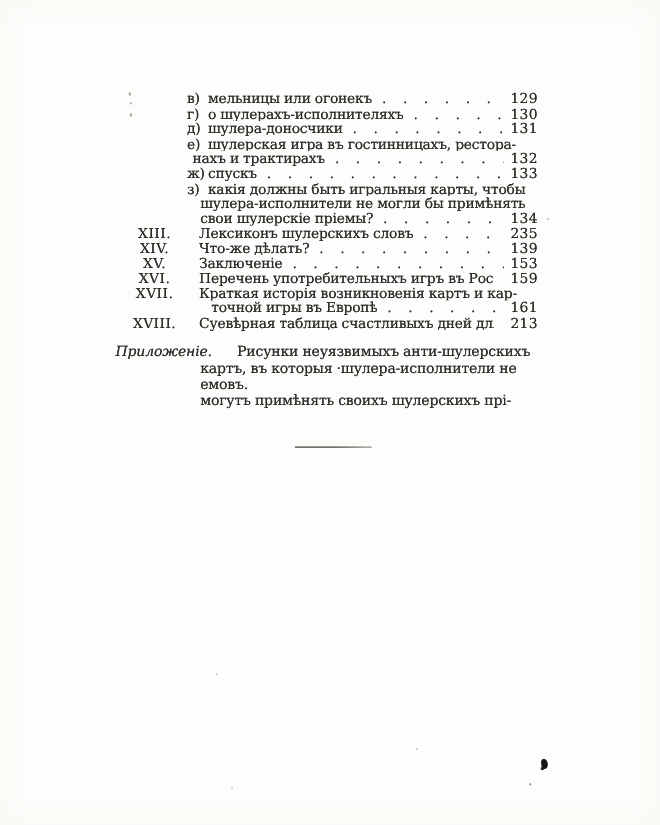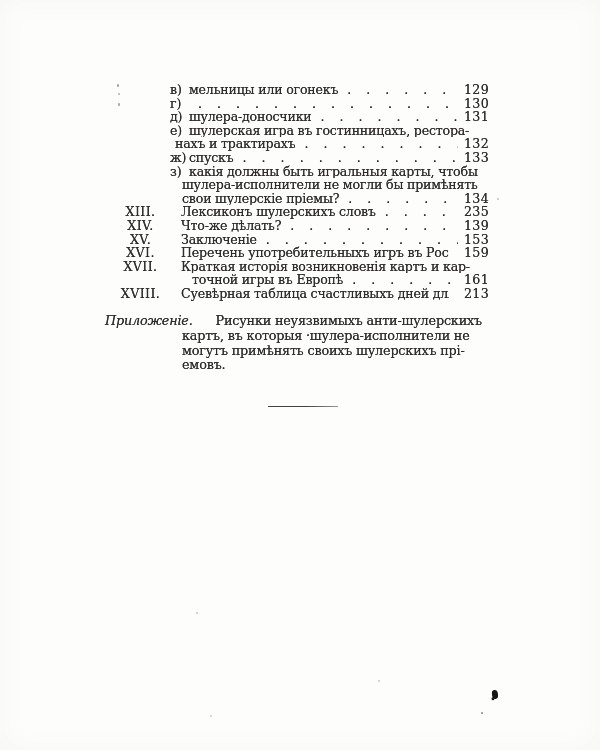--- a/index.html
+++ b/index.html
@@ -82,20 +82,21 @@
   <div class="toc" id="toc">
     <div class="row k-sub">
       <span class="lab">в)</span>
       <span class="title">мельницы или огонекъ</span>
       <span class="leader">. . . . . . . . . . . . . . . . . . . . . . . . .</span>
       <span class="pagenum">129</span>
     </div>
 
     <div class="row k-sub">
       <span class="lab">г)</span>
+      <span class="title">о шулерахъ-исполнителяхъ</span>
       <span class="leader">. . . . . . . . . . . . . . . . . . . . . . . . .</span>
       <span class="pagenum">130</span>
     </div>
 
     <div class="row k-sub">
       <span class="lab">д)</span>
       <span class="title">шулера-доносчики</span>
       <span class="leader">. . . . . . . . . . . . . . . . . . . . . . . . .</span>
       <span class="pagenum">131</span>
     </div>
@@ -186,22 +187,22 @@
       <span class="leader"></span>
       <span class="pagenum">213</span>
     </div>
   </div>
 
   <div class="appendix">
     <div>
       <span class="app-label">Приложеніе.</span><span>Рисунки неуязвимыхъ анти-шулерскихъ</span>
     </div>
     <div class="app-cont">картъ, въ которыя ·шулера-исполнители не</div>
+    <div class="app-cont">емовъ.</div>
     <div class="app-cont">могутъ примѣнять своихъ шулерскихъ прі-</div>
-    <div class="app-cont">емовъ.</div>
   </div>
 
   <div class="rule"></div>
 
   <div class="blot"></div>
   <div class="spot" style="left:481px; top:712px; width:2px; height:2px; background:#8d8a85;"></div>
   <div class="spot" style="left:117px; top:84px; width:1.5px; height:2.5px; background:#a9a59f;"></div>
   <div class="spot" style="left:118px; top:93px; width:2px; height:2px; background:#b3afa8;"></div>
   <div class="spot" style="left:118px; top:103px; width:1.5px; height:2.5px; background:#aeaaa3;"></div>
   <div class="spot" style="left:497px; top:198px; width:2px; height:2px; background:#c4c0b9;"></div>

